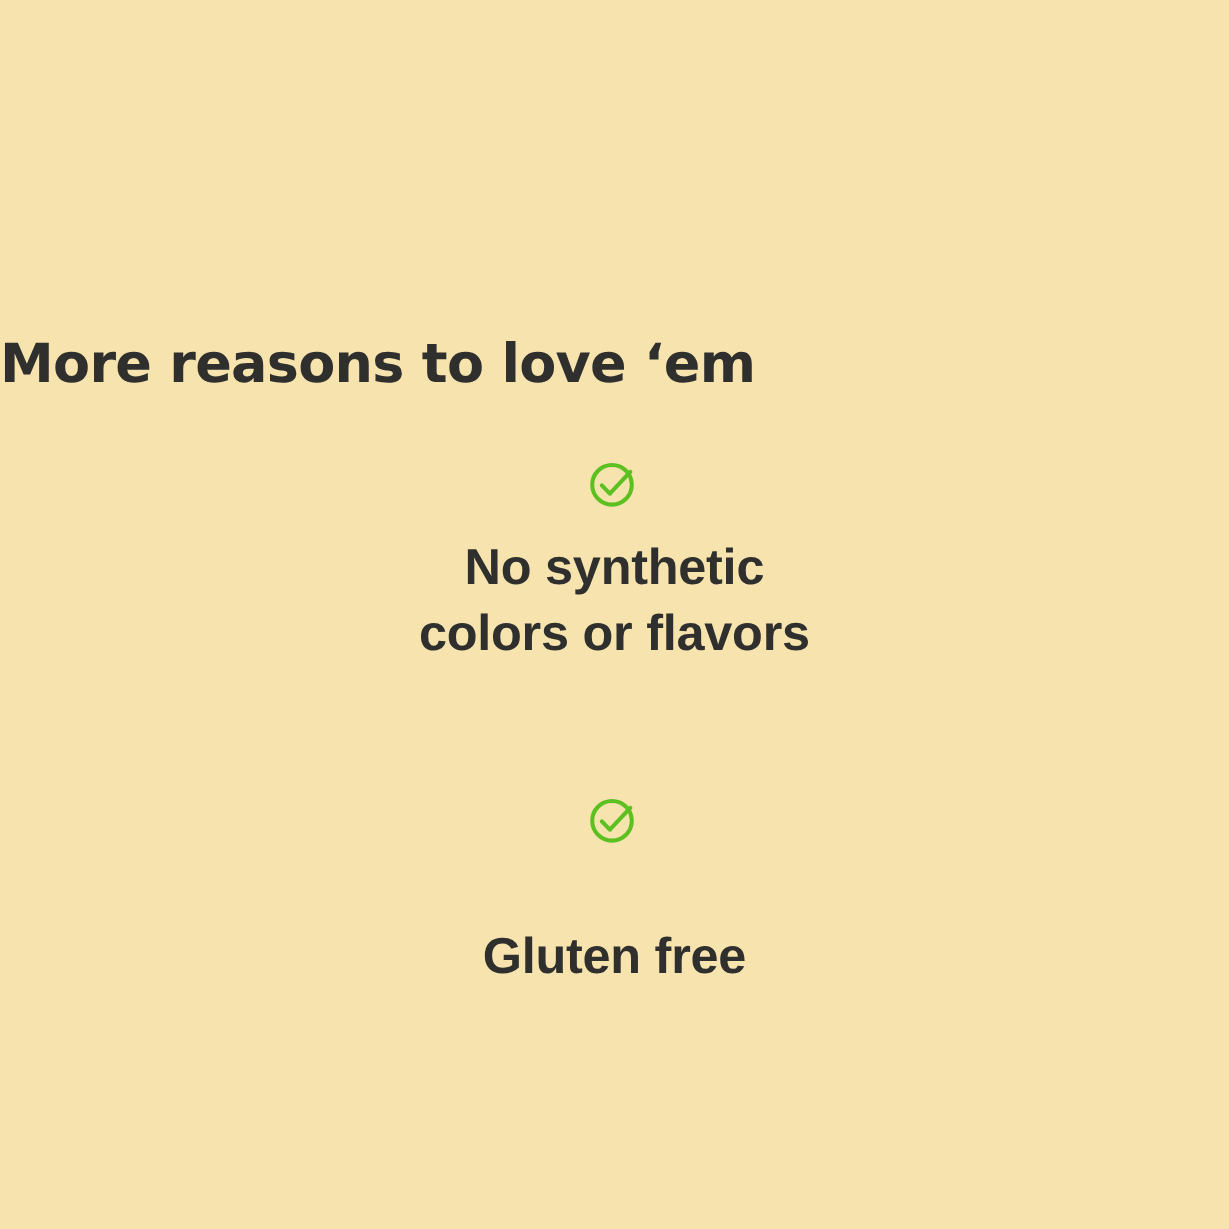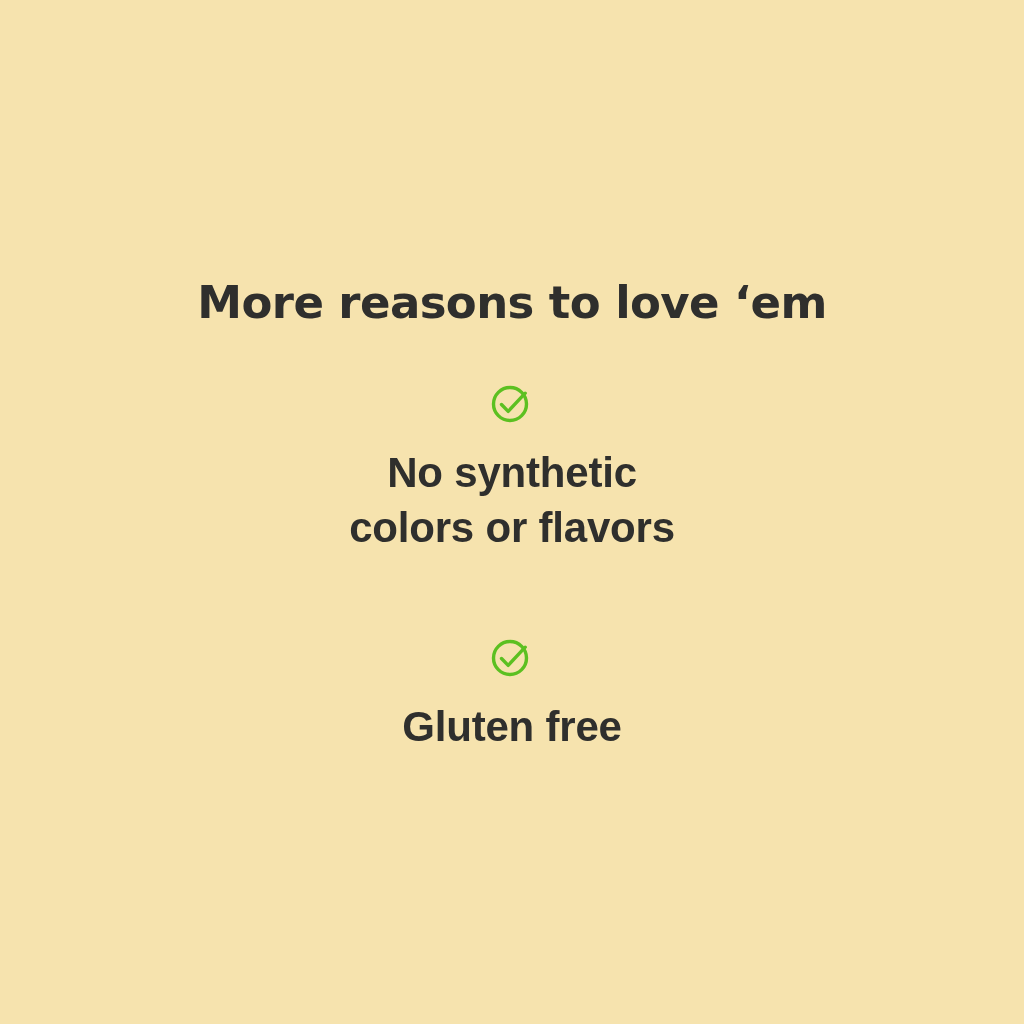--- a/index.html
+++ b/index.html
@@ -20,39 +20,39 @@
     box-sizing: border-box;
     display: flex;
     flex-direction: column;
     align-items: center;
   }
   .headline {
     position: absolute;
     top: 274px;
     left: 0;
     width: 1024px;
-    text-align: center;
+    text-align: left;
     font-family: "DejaVu Sans", sans-serif;
     font-weight: 700;
     font-size: 45px;
     line-height: 58px;
     letter-spacing: -0.6px;
     color: #2f2f2d;
     white-space: nowrap;
   }
   .benefit {
     position: absolute;
     left: 0;
     width: 1024px;
     display: flex;
     flex-direction: column;
     align-items: center;
   }
   .benefit-1 { top: 383px; }
-  .benefit-2 { top: 637px; }
+  .benefit-2 { top: 663px; gap: 44px; }
 
   .check-icon {
     display: block;
     width: 48px;
     height: 42px;
     margin-bottom: 20px;
   }
   .benefit-text {
     text-align: center;
     font-family: "Liberation Sans", sans-serif;

